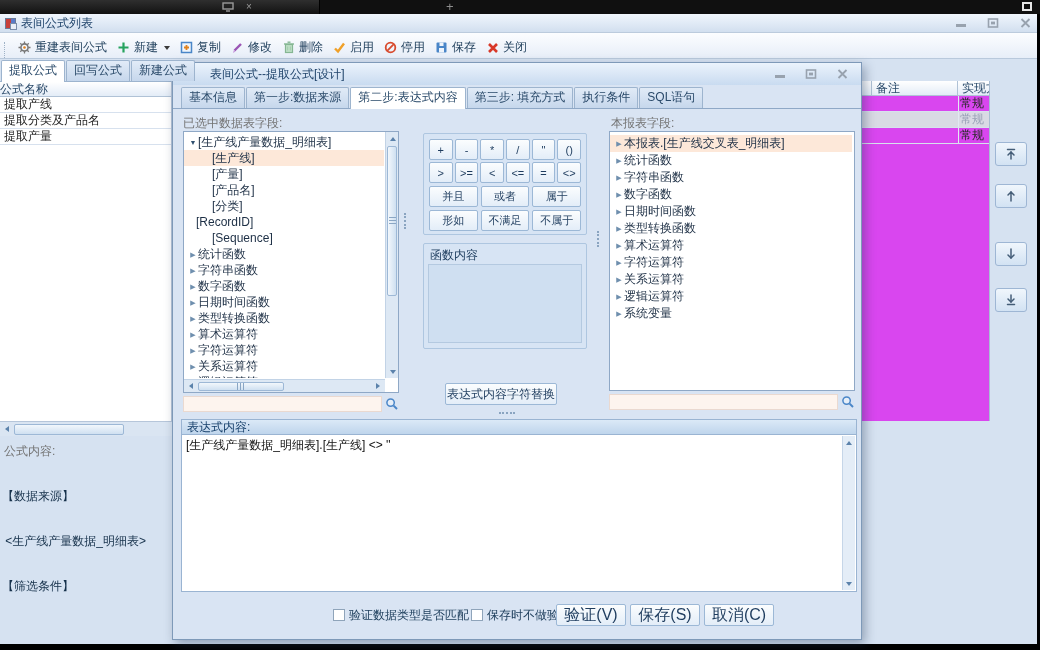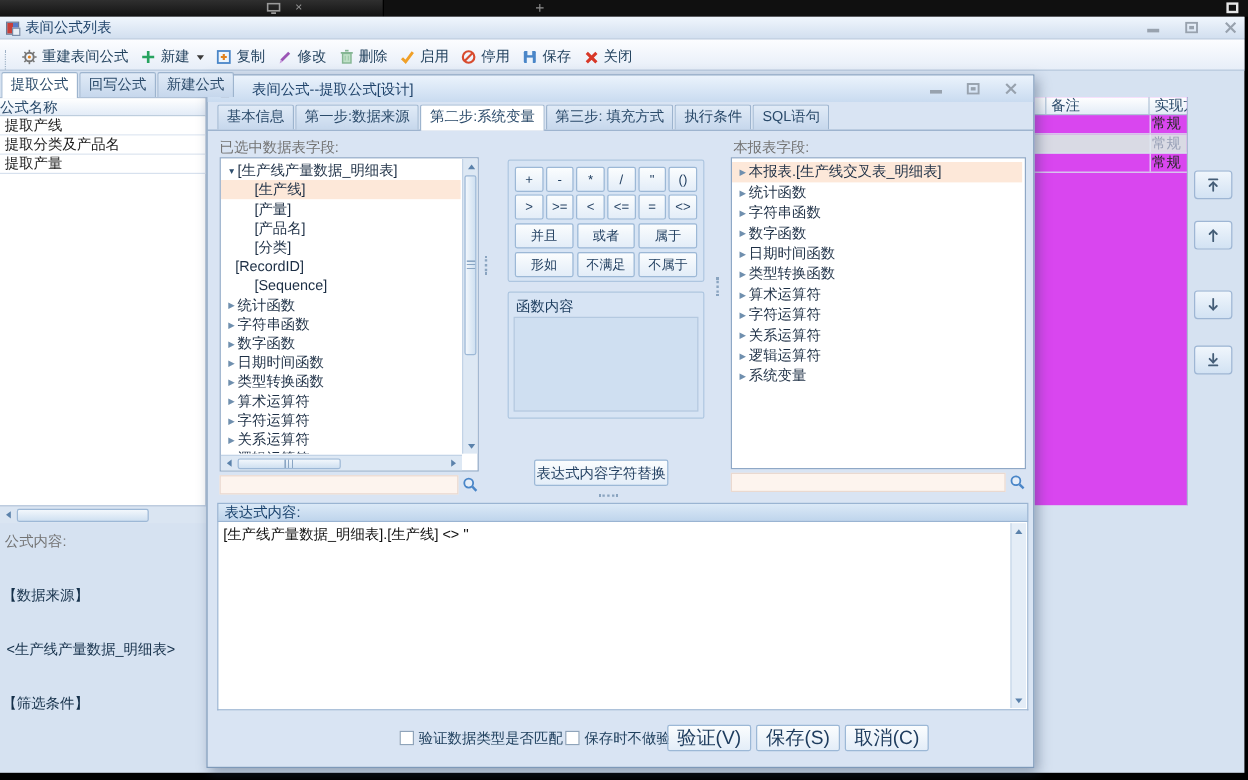--- a/index.html
+++ b/index.html
@@ -329,21 +329,21 @@
       <span class="wc">
         <svg width="11" height="10" viewBox="0 0 11 10">
             <path d="M1.5 1 L9.5 9 M9.5 1 L1.5 9" stroke="#98a2ae" stroke-width="1.8"></path>
           </svg>
         </span>
     </span>
 
     <div class="dlg-tabs">
       <span class="tab">基本信息</span>
       <span class="tab">第一步:数据来源</span>
-      <span class="tab active">第二步:系统变量</span>
+      <span class="tab active">第二步:表达式内容</span>
       <span class="tab">第三步: 填充方式</span>
       <span class="tab">执行条件</span>
       <span class="tab">SQL语句</span>
     </div>
     <div class="dlg-line"></div>
 
     <div class="abs panel-label" style="left:10px;top:52px">已选中数据表字段:</div>
     <div class="abs treebox" style="left:10px;top:68px;width:216px;height:262px">
       <div style="position:absolute;left:0;top:2px;right:14px;overflow:hidden;bottom:14px">
         <div class="titem" style="padding-left:4px"><span class="exp open">▼</span><span>[生产线产量数据_明细表]</span></div>

